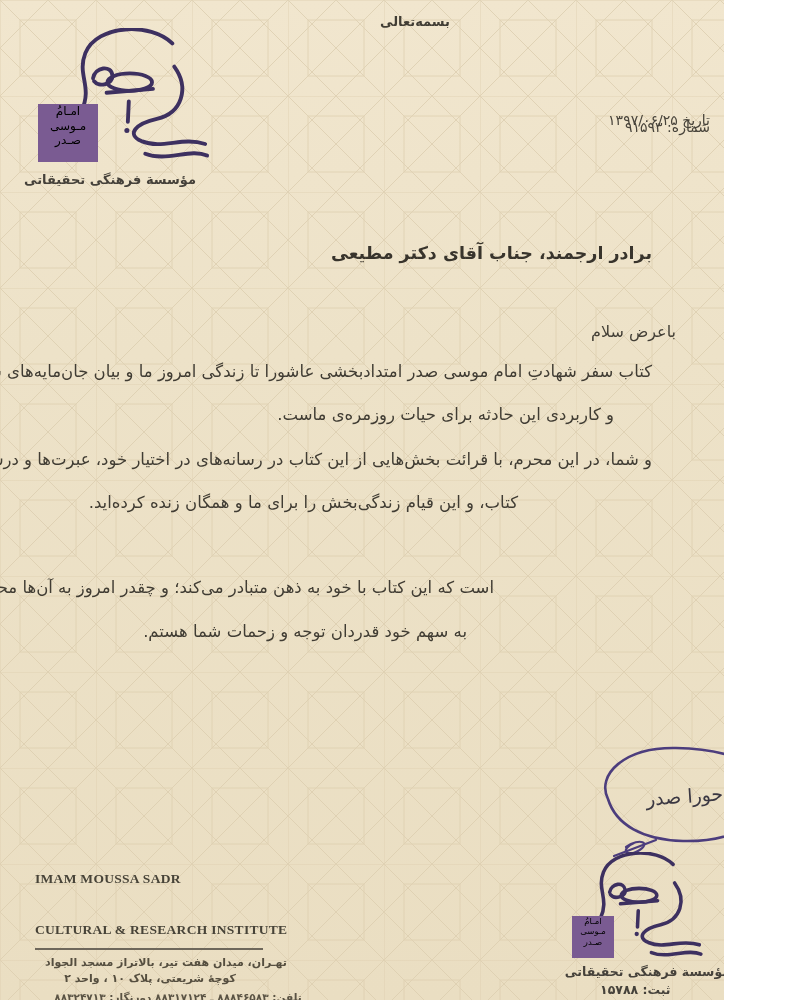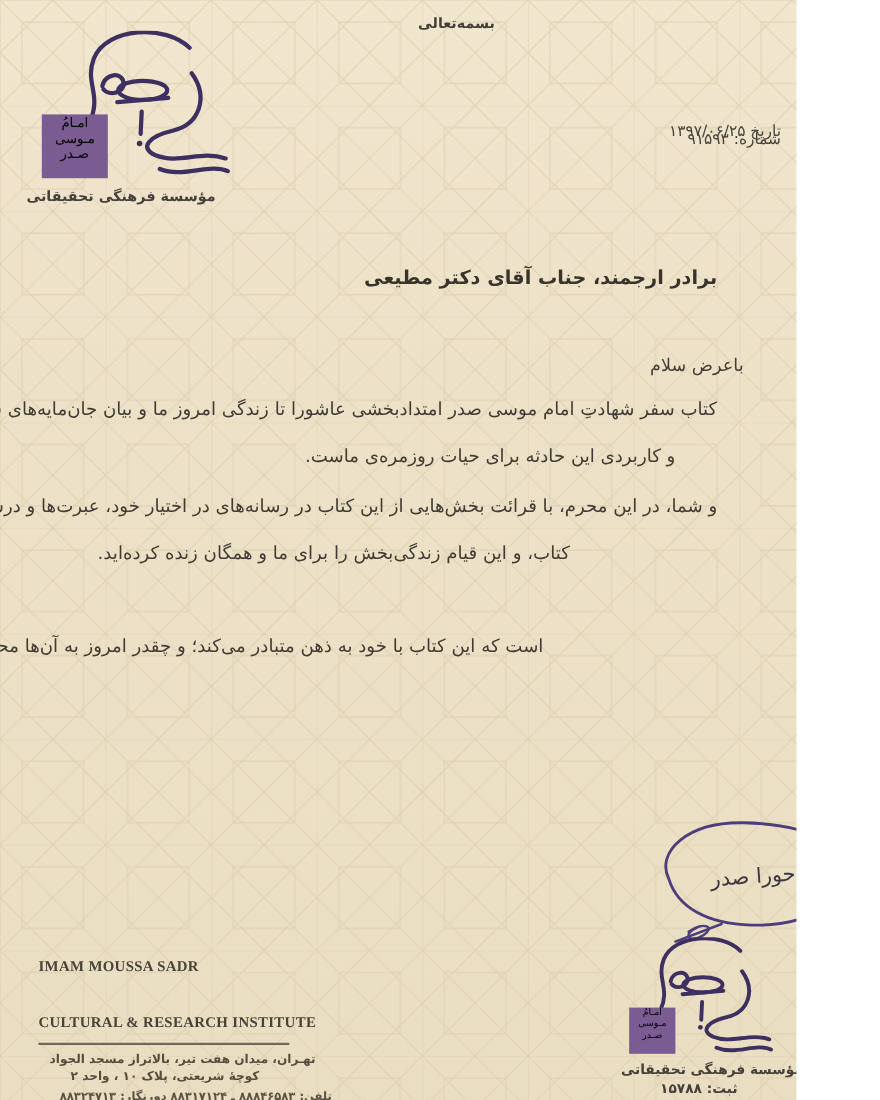--- a/index.html
+++ b/index.html
@@ -81,20 +81,21 @@
   </div>
 
   <div class="abs rtl greeting">برادر ارجمند، جناب آقای دکتر مطیعی</div>
   <div class="abs rtl salam" style="top:322px;right:48px;font-size:16px;">باعرض سلام</div>
 
   <div class="abs rtl bodyline" style="top:362px;right:72px;">کتاب سفر شهادتِ امام موسی صدر امتدادبخشی عاشورا تا زندگی امروز ما و بیان جان‌مایه‌های سعادت‌بخش</div>
   <div class="abs rtl bodyline" style="top:405px;right:110px;">و کاربردی این حادثه برای حیات روزمره‌ی ماست.</div>
   <div class="abs rtl bodyline" style="top:450px;right:72px;">و شما، در این محرم، با قرائت بخش‌هایی از این کتاب در رسانه‌های در اختیار خود، عبرت‌ها و درس‌های این</div>
   <div class="abs rtl bodyline" style="top:493px;right:206px;">کتاب، و این قیام زندگی‌بخش را برای ما و همگان زنده کرده‌اید.</div>
   <div class="abs rtl bodyline" style="top:578px;right:230px;">است که این کتاب با خود به ذهن متبادر می‌کند؛ و چقدر امروز به آن‌ها محتاجیم.</div>
+  <div class="abs rtl bodyline" style="top:622px;right:257px;">به سهم خود قدردان توجه و زحمات شما هستم.</div>
 
   <div class="abs sig-wrap">
     <svg width="200" height="125" viewBox="0 0 200 125">
       <g fill="none" stroke="#4c3d7d" stroke-width="2.6" stroke-linecap="round">
         <path d="M20,64 C8,40 36,12 88,13 C138,14 182,28 181,60 C180,90 140,107 95,106 C55,105 28,90 20,64 Z"></path>
         <path d="M38,112 C52,102 64,108 50,116 C38,123 32,114 46,108" stroke-width="2.2"></path>
         <path d="M26,121 L68,105" stroke-width="2.2"></path>
       </g>
       <text x="97" y="68" text-anchor="middle" font-size="19" fill="#3a3742" transform="rotate(-4 97 68)" style="direction:rtl;font-family:'DejaVu Sans',sans-serif;">حورا صدر</text>
     </svg>

